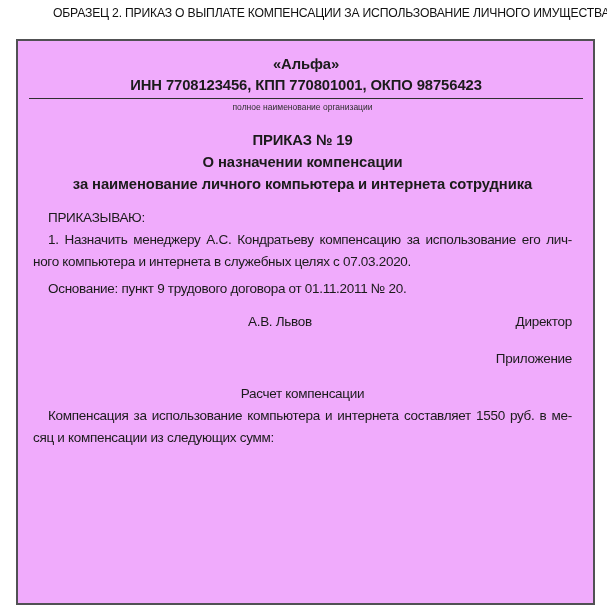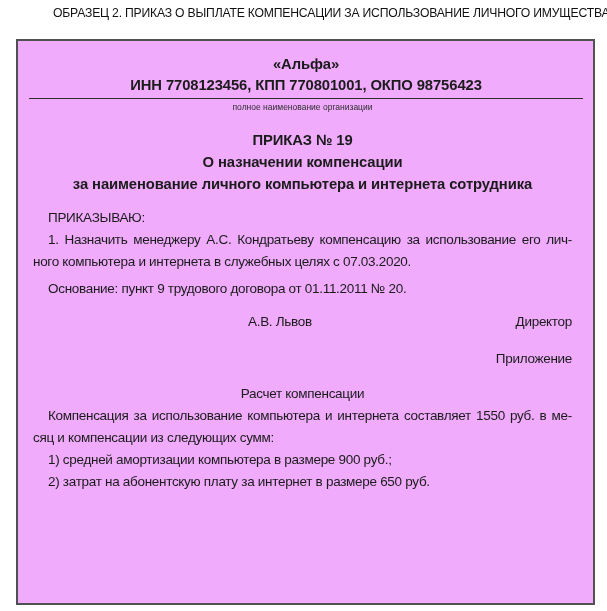--- a/index.html
+++ b/index.html
@@ -121,18 +121,14 @@
 
   <div class="bodytext attachment">Приложение</div>
 
   <div class="bodytext calc-title">Расчет компенсации</div>
 
   <div>
     <div class="bodytext jline indent">Компенсация за использование компьютера и интернета составляет 1550 руб. в ме-</div>
     <div class="bodytext">сяц и компенсации из следующих сумм:</div>
   </div>
 
-  <div>
-    <div class="bodytext indent">1) средней амортизации компьютера в размере 900 руб.;</div>
-    <div class="bodytext indent">2) затрат на абонентскую плату за интернет в размере 650 руб.</div>
-  </div>
 
 </div>
 
 </body></html>

